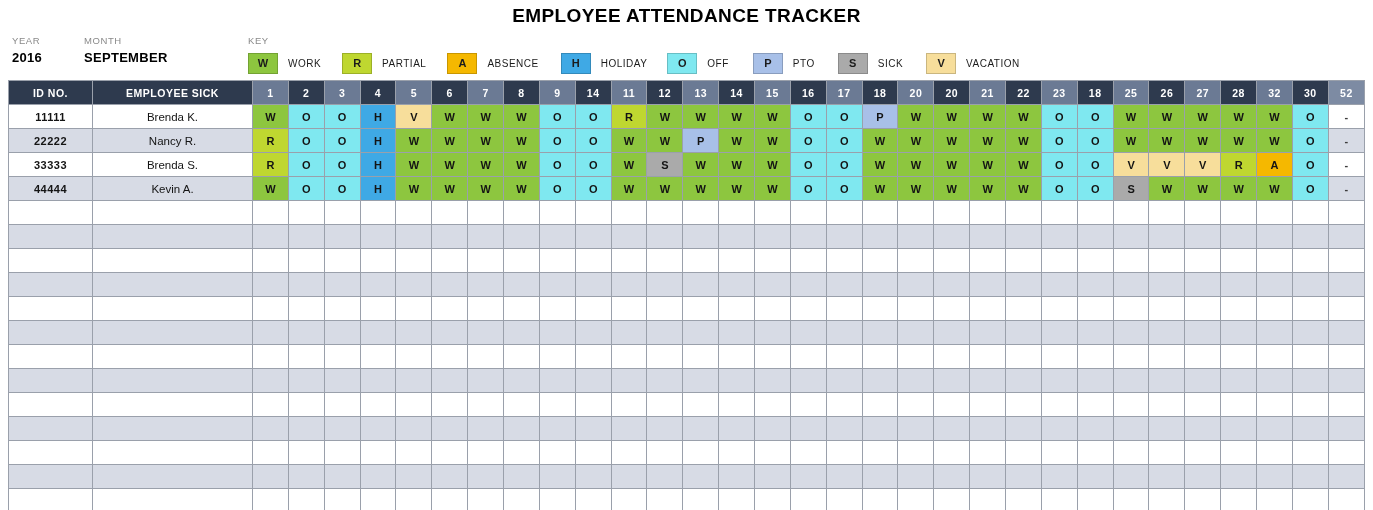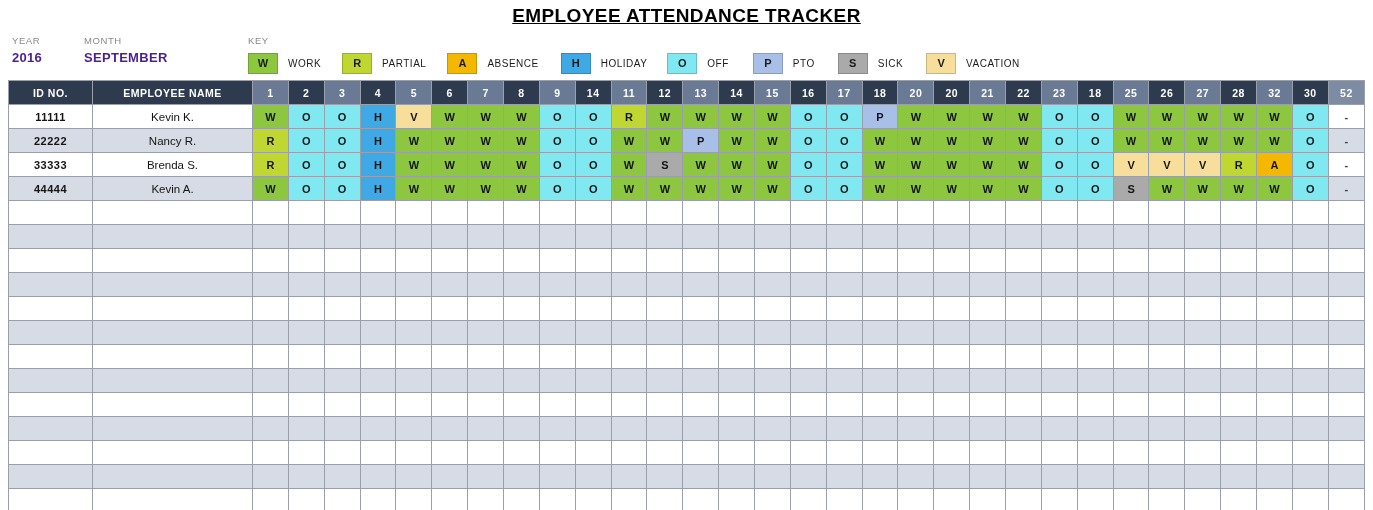--- a/index.html
+++ b/index.html
@@ -19,21 +19,20 @@
   
   .title {
     text-align: center;
     font-size: 19px;
     font-weight: bold;
     letter-spacing: 0.4px;
     color: #000000;
     padding-top: 4px;
     height: 28px;
     line-height: 24px;
-    text-decoration: underline;
   }
 
   
   .metabar {
     position: relative;
     height: 52px;
     padding: 0;
   }
   .meta-block {
     position: absolute;
@@ -42,21 +41,21 @@
   .meta-label {
     font-size: 9.5px;
     color: #8a8a8a;
     letter-spacing: 0.6px;
     line-height: 14px;
     text-transform: uppercase;
   }
   .meta-value {
     font-size: 13px;
     font-weight: bold;
-    color: #4c1d95;
+    color: #000000;
     letter-spacing: 0.3px;
     line-height: 19px;
     text-align: right;
   }
   #meta-year { left: 12px; }
   #meta-month { left: 84px; }
   #key-block { left: 248px; }
 
   .key-row {
     position: absolute;
@@ -204,21 +203,21 @@
           <div class="key-text">VACATION</div>
         </div>
       </div>
   </div>
 
   <div class="tbl-wrap">
     <table class="att">
       <thead>
         <tr id="head-row">
           <th class="h-id">ID NO.</th>
-          <th class="h-name">EMPLOYEE NAME</th>
+          <th class="h-name">EMPLOYEE SICK</th>
         <th class="day-odd">1</th>
             <th class="day-even">2</th>
             <th class="day-odd">3</th>
             <th class="day-even">4</th>
             <th class="day-odd">5</th>
             <th class="day-even">6</th>
             <th class="day-odd">7</th>
             <th class="day-even">8</th>
             <th class="day-odd">9</th>
             <th class="day-even">14</th>
@@ -241,21 +240,21 @@
             <th class="day-odd">27</th>
             <th class="day-even">28</th>
             <th class="day-odd">32</th>
             <th class="day-even">30</th>
             <th class="day-last">52</th>
           </tr>
       </thead>
       <tbody id="body-rows">
           <tr class="rw-white">
             <td class="c-id">11111</td>
-            <td class="c-name">Kevin K.</td>
+            <td class="c-name">Brenda K.</td>
             <td class="cell" style="background: rgb(141, 198, 63);">W</td>
             <td class="cell" style="background: rgb(127, 232, 240);">O</td>
             <td class="cell" style="background: rgb(127, 232, 240);">O</td>
             <td class="cell" style="background: rgb(63, 169, 229);">H</td>
             <td class="cell" style="background: rgb(247, 222, 155);">V</td>
             <td class="cell" style="background: rgb(141, 198, 63);">W</td>
             <td class="cell" style="background: rgb(141, 198, 63);">W</td>
             <td class="cell" style="background: rgb(141, 198, 63);">W</td>
             <td class="cell" style="background: rgb(127, 232, 240);">O</td>
             <td class="cell" style="background: rgb(127, 232, 240);">O</td>

